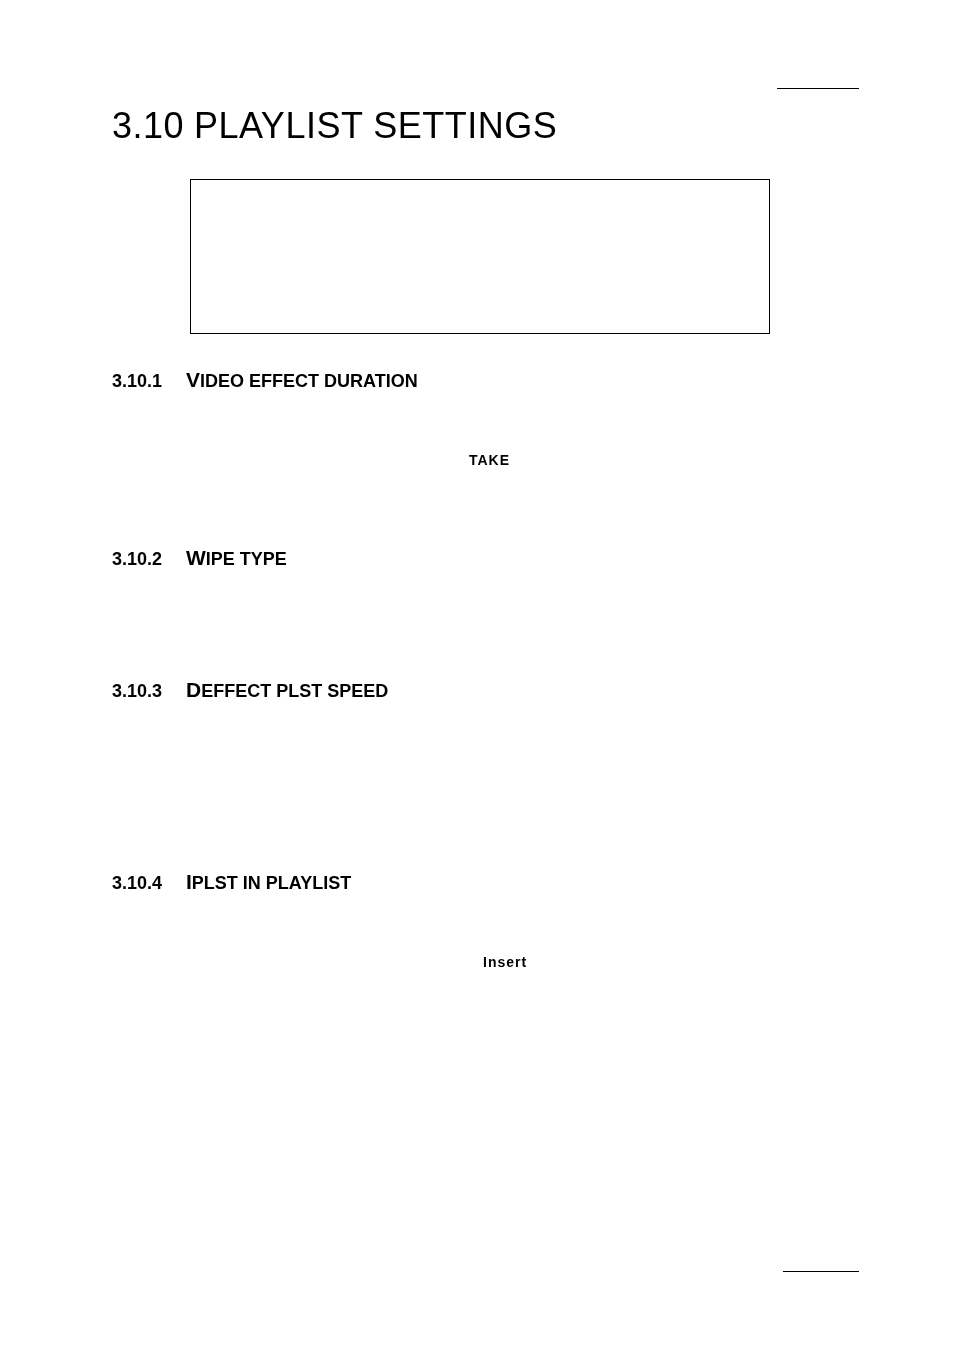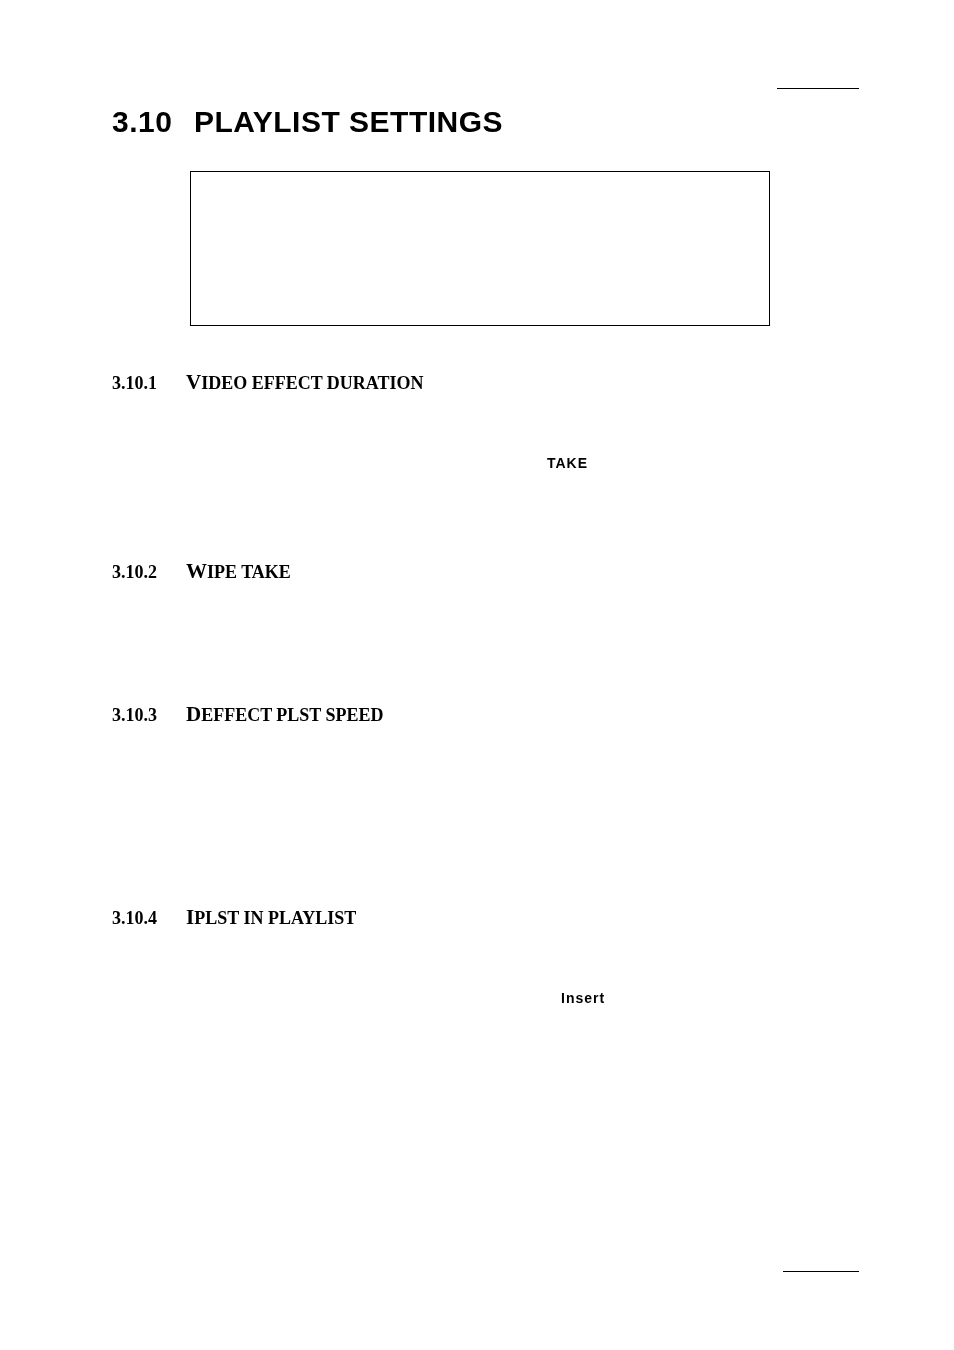--- a/index.html
+++ b/index.html
@@ -20,53 +20,51 @@
     border-top: 1.5px solid #000;
   }
   .bottom-rule {
     position: absolute;
     bottom: 78px;
     right: 95px;
     width: 76px;
     border-top: 1.5px solid #000;
   }
   .main-heading {
-    font-weight: bold;
-    font-size: 30px;
+    font-weight: normal;
+    font-size: 36px;
     margin-top: 35px;
     margin-bottom: 32px;
     letter-spacing: 0.5px;
   }
   .main-heading .num { display: inline-block; width: 82px; }
   .settings-box {
     margin-left: 78px;
     width: 580px;
     height: 155px;
     border: 1px solid #000;
   }
   .sub-heading {
     font-weight: bold;
     font-size: 18px;
-    margin-top: 44px;
+    margin-top: 34px;
     margin-bottom: 18px;
-    font-family: Liberation Serif, serif;
   }
   .sub-heading .num { display: inline-block; width: 74px; font-size: 18px; }
   .sub-heading .first-cap { font-size: 21px; }
   .inline-bold {
     font-weight: bold;
     letter-spacing: 1px;
     font-size: 14px;
     color: #000;
   }
   .para-gap-sm { height: 40px; }
   .para-gap-md { height: 56px; }
   .para-gap-lg { height: 76px; }
   .emph-row {
-    margin-left: 78px;
     font-size: 14px;
     line-height: 1.55;
   }
   .emph-row .ghost { color: rgba(0,0,0,0); }
 </style>
 </head>
 <body>
 
 <div class="top-rule"></div>
 
@@ -79,21 +77,21 @@
 <h2 class="sub-heading">
   <span class="num">3.10.1</span><span class="first-cap">V</span><span>IDEO EFFECT DURATION</span>
 </h2>
 <div class="para-gap-sm"></div>
 <div class="emph-row">
   <span class="ghost">xxxxxxxxxxxxxxxxxxxxxxxxxxxxxxxxxxxxxxxxxxxxxxxxxxx</span><span class="inline-bold">TAKE</span>
 </div>
 <div class="para-gap-sm"></div>
 
 <h2 class="sub-heading">
-  <span class="num">3.10.2</span><span class="first-cap">W</span><span>IPE TAKE</span>
+  <span class="num">3.10.2</span><span class="first-cap">W</span><span>IPE TYPE</span>
 </h2>
 <div class="para-gap-md"></div>
 
 <h2 class="sub-heading">
   <span class="num">3.10.3</span><span class="first-cap">D</span><span>EFFECT PLST SPEED</span>
 </h2>
 <div class="para-gap-lg"></div>
 <div class="para-gap-sm"></div>
 
 <h2 class="sub-heading">

